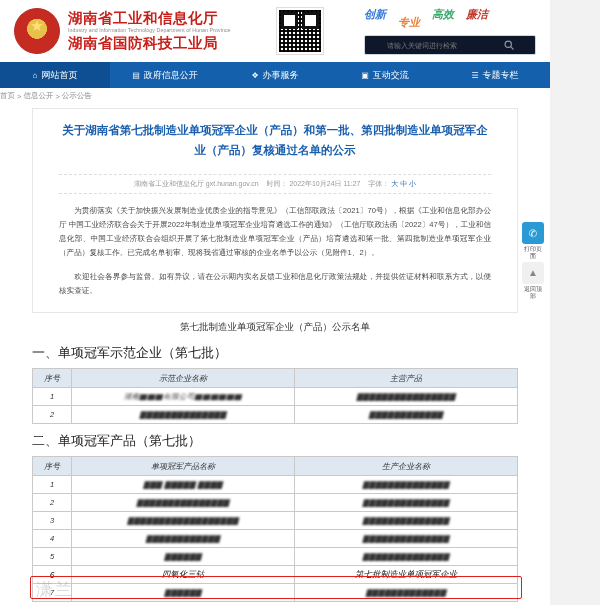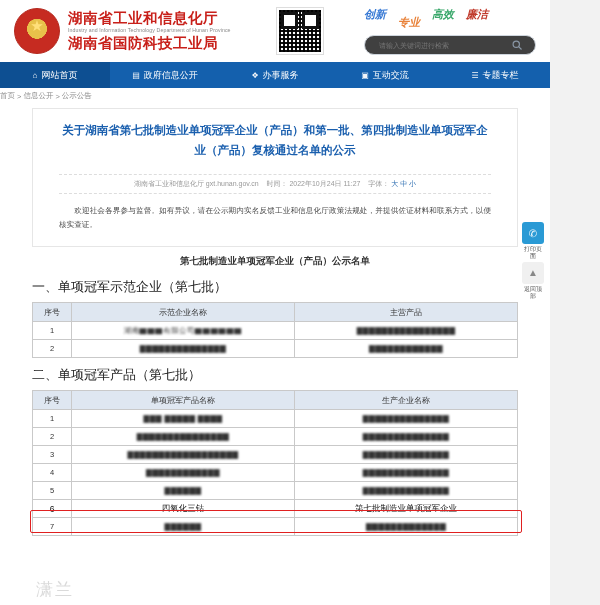--- a/index.html
+++ b/index.html
@@ -104,24 +104,24 @@
     margin-bottom: 5px;
   }
   .slogan span:nth-child(1) { color: #3a7bd5; }
   .slogan span:nth-child(2) { color: #e8823a; margin-top: 8px; }
   .slogan span:nth-child(3) { color: #3aa86b; }
   .slogan span:nth-child(4) { color: #c0392b; }
   .searchbar {
     display: flex;
     align-items: center;
     border: 1px solid #cfd6de;
-    border-radius: 10px;
+    border-radius: 2px;
     height: 18px;
-    background: #404040;
-    padding: 0 12px;
+    background: #0f172a;
+    padding: 0 20px;
   }
   .searchbar input {
     border: 0;
     outline: 0;
     flex: 1;
     font-size: 7px;
     color: #999;
     font-family: "Liberation Sans", sans-serif;
     background: transparent;
   }
@@ -202,33 +202,34 @@
 
   
   .attach-label {
     margin: 12px 32px 6px 32px;
     font-size: 9px;
     color: #333;
   }
   .doc-title {
     text-align: center;
     font-size: 9.5px;
-    font-weight: bold;
+    font-weight: normal;
     margin: 8px 0 10px 0;
   }
   .sec-title {
     font-size: 13px;
     margin: 8px 0 6px 0;
     color: #222;
   }
   .tbl-wrap { padding: 0 32px; }
   table.t {
     width: 100%;
     border-collapse: collapse;
     table-layout: fixed;
+    font-style: italic;
   }
   table.t th, table.t td {
     border: 1px solid #c9c9c9;
     height: 17px;
     font-size: 7.5px;
     text-align: center;
     color: #333;
     padding: 0 2px;
     overflow: hidden;
     white-space: nowrap;
@@ -371,20 +372,21 @@
       <span>湖南省工业和信息化厅</span>
       <span>gxt.hunan.gov.cn</span>
       &nbsp;&nbsp;
       <span>时间：</span>
       <span>2022年10月24日 11:27</span>
       &nbsp;&nbsp;
       <span>字体：</span>
       <span class="sizes">大 中 小</span>
     </div>
     <div class="art-body">
+      <p>为贯彻落实《关于加快振兴发展制造业优质企业的指导意见》（工信部联政法〔2021〕70号），根据《工业和信息化部办公厅 中国工业经济联合会关于开展2022年制造业单项冠军企业培育遴选工作的通知》（工信厅联政法函〔2022〕47号），工业和信息化部、中国工业经济联合会组织开展了第七批制造业单项冠军企业（产品）培育遴选和第一批、第四批制造业单项冠军企业（产品）复核工作。已完成名单初审、现将我省通过审核的企业名单予以公示（见附件1、2）。</p>
       <p>欢迎社会各界参与监督。如有异议，请在公示期内实名反馈工业和信息化厅政策法规处，并提供佐证材料和联系方式，以便核实查证。</p>
     </div>
   </div>
 
   <div class="tbl-wrap">
     <div class="doc-title">第七批制造业单项冠军企业（产品）公示名单</div>
 
     <div class="sec-title">一、单项冠军示范企业（第七批）</div>
     <table class="t">
       <tbody>

